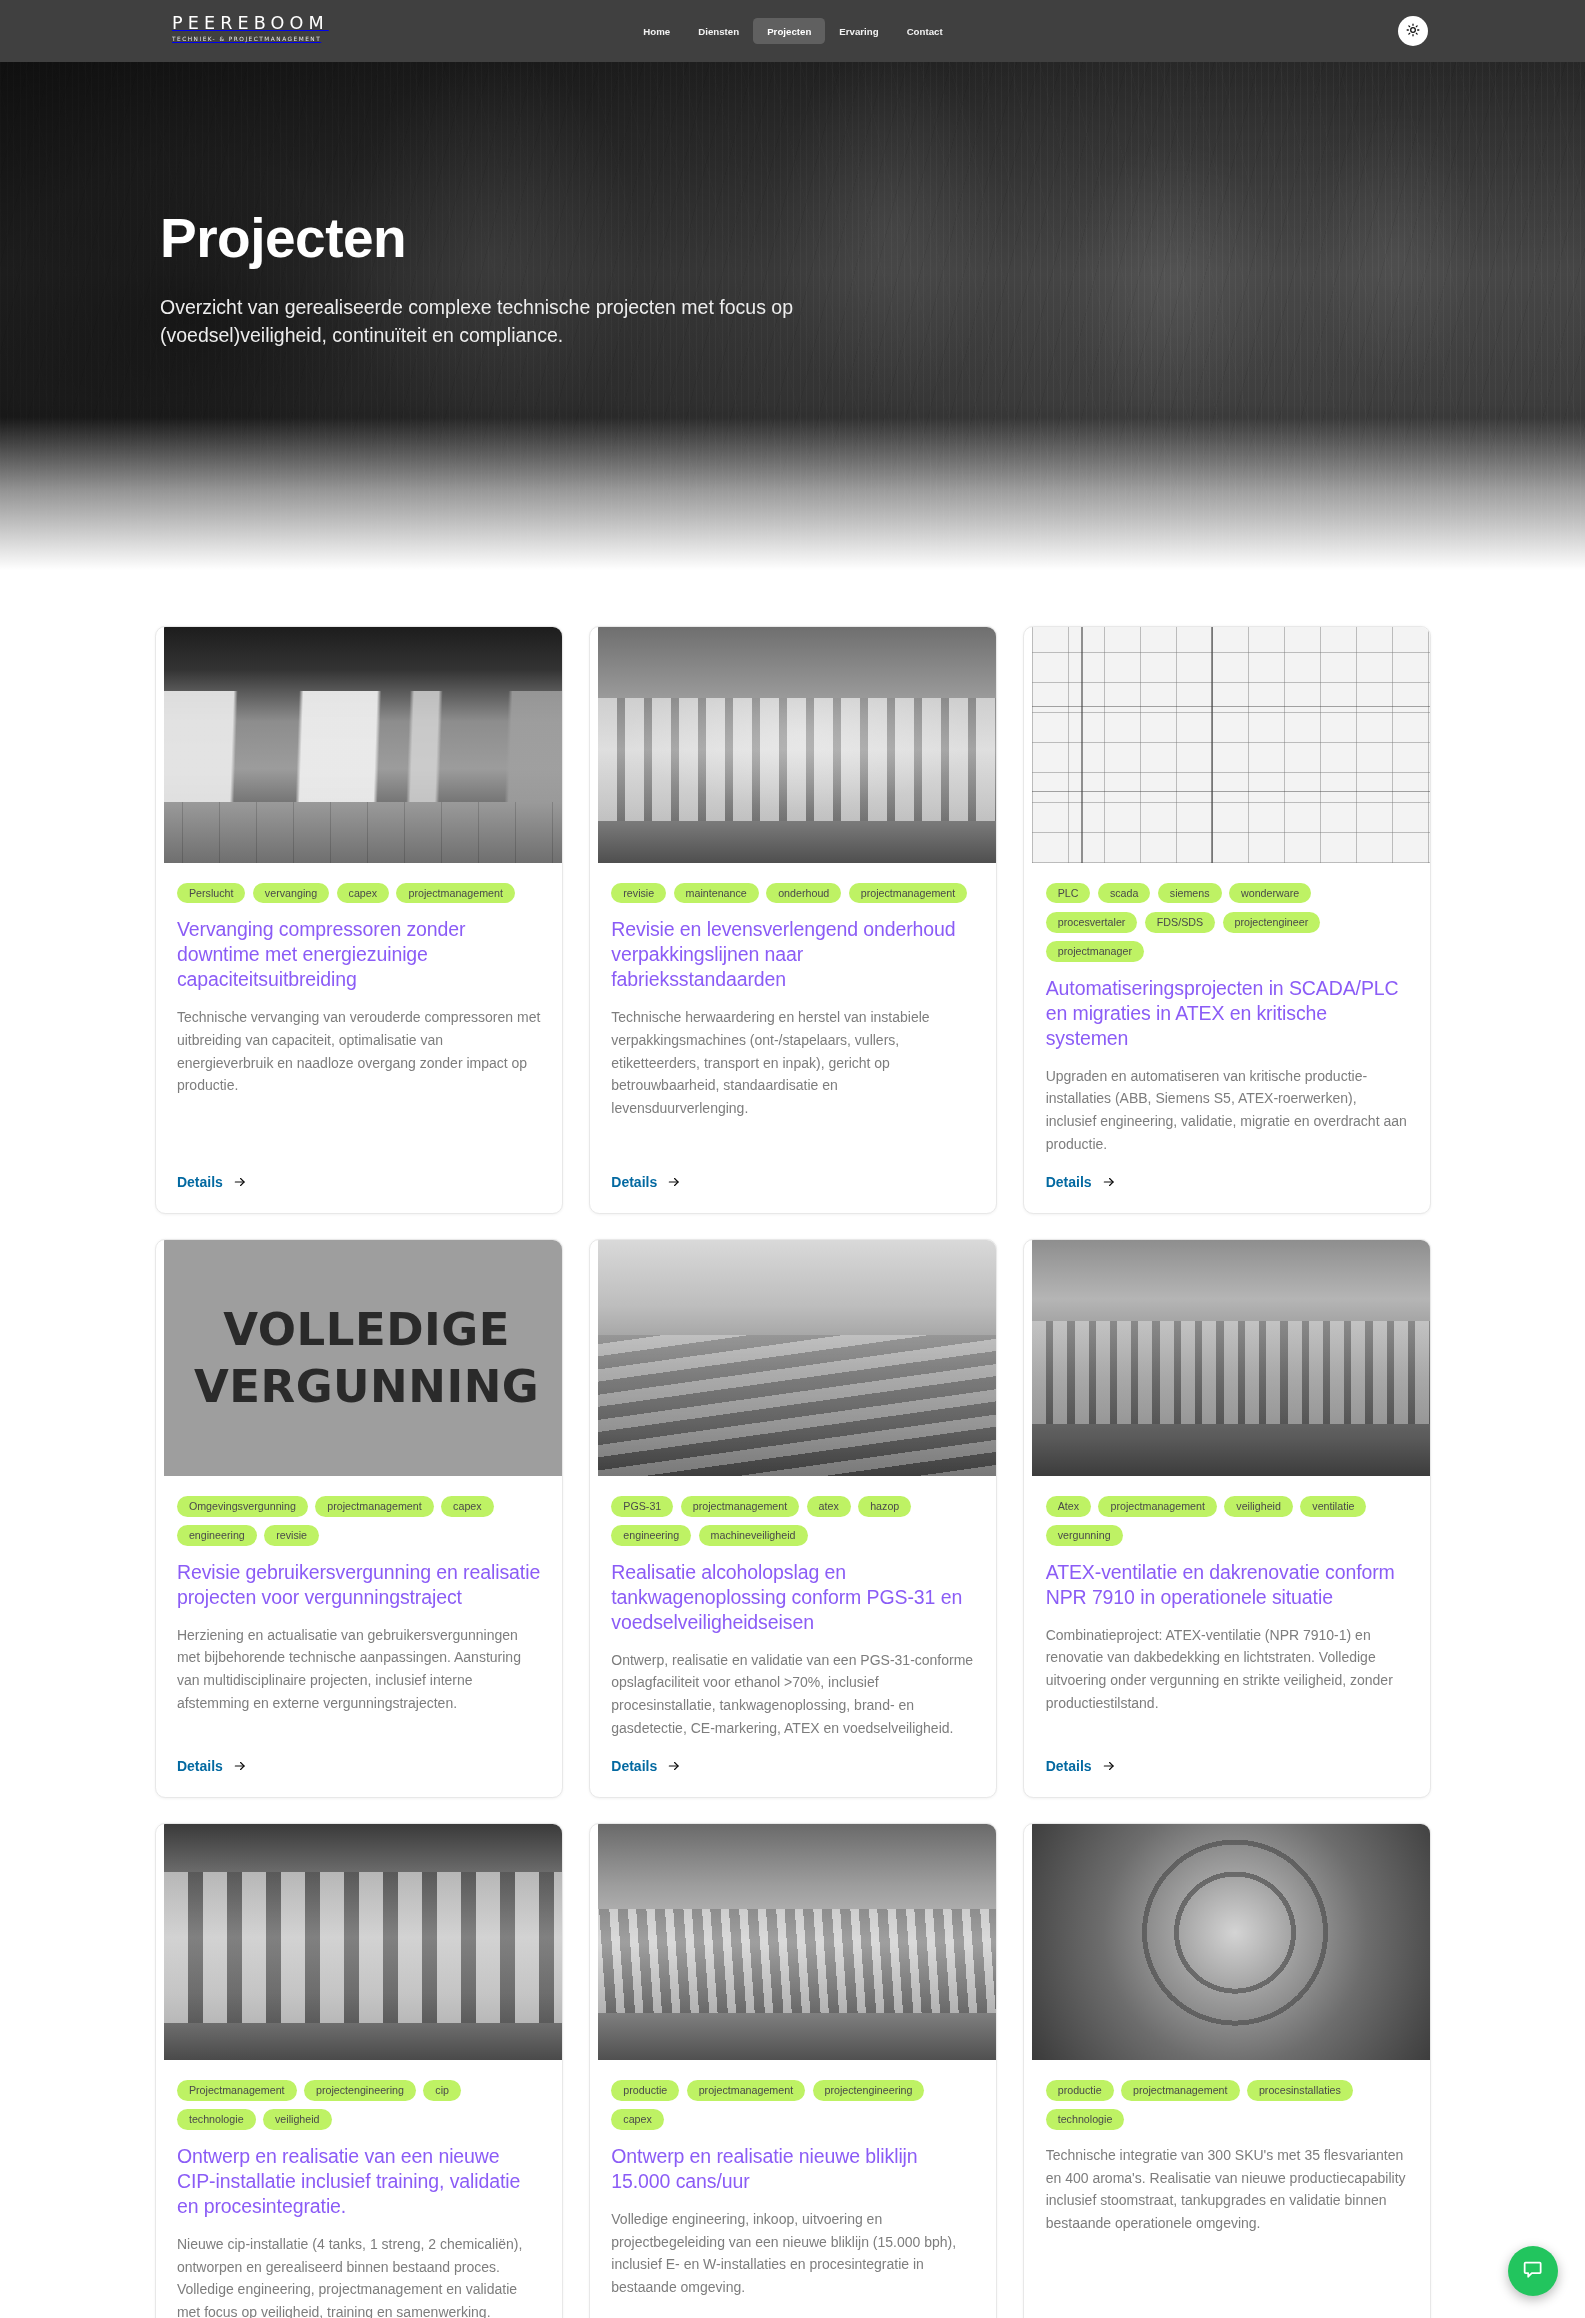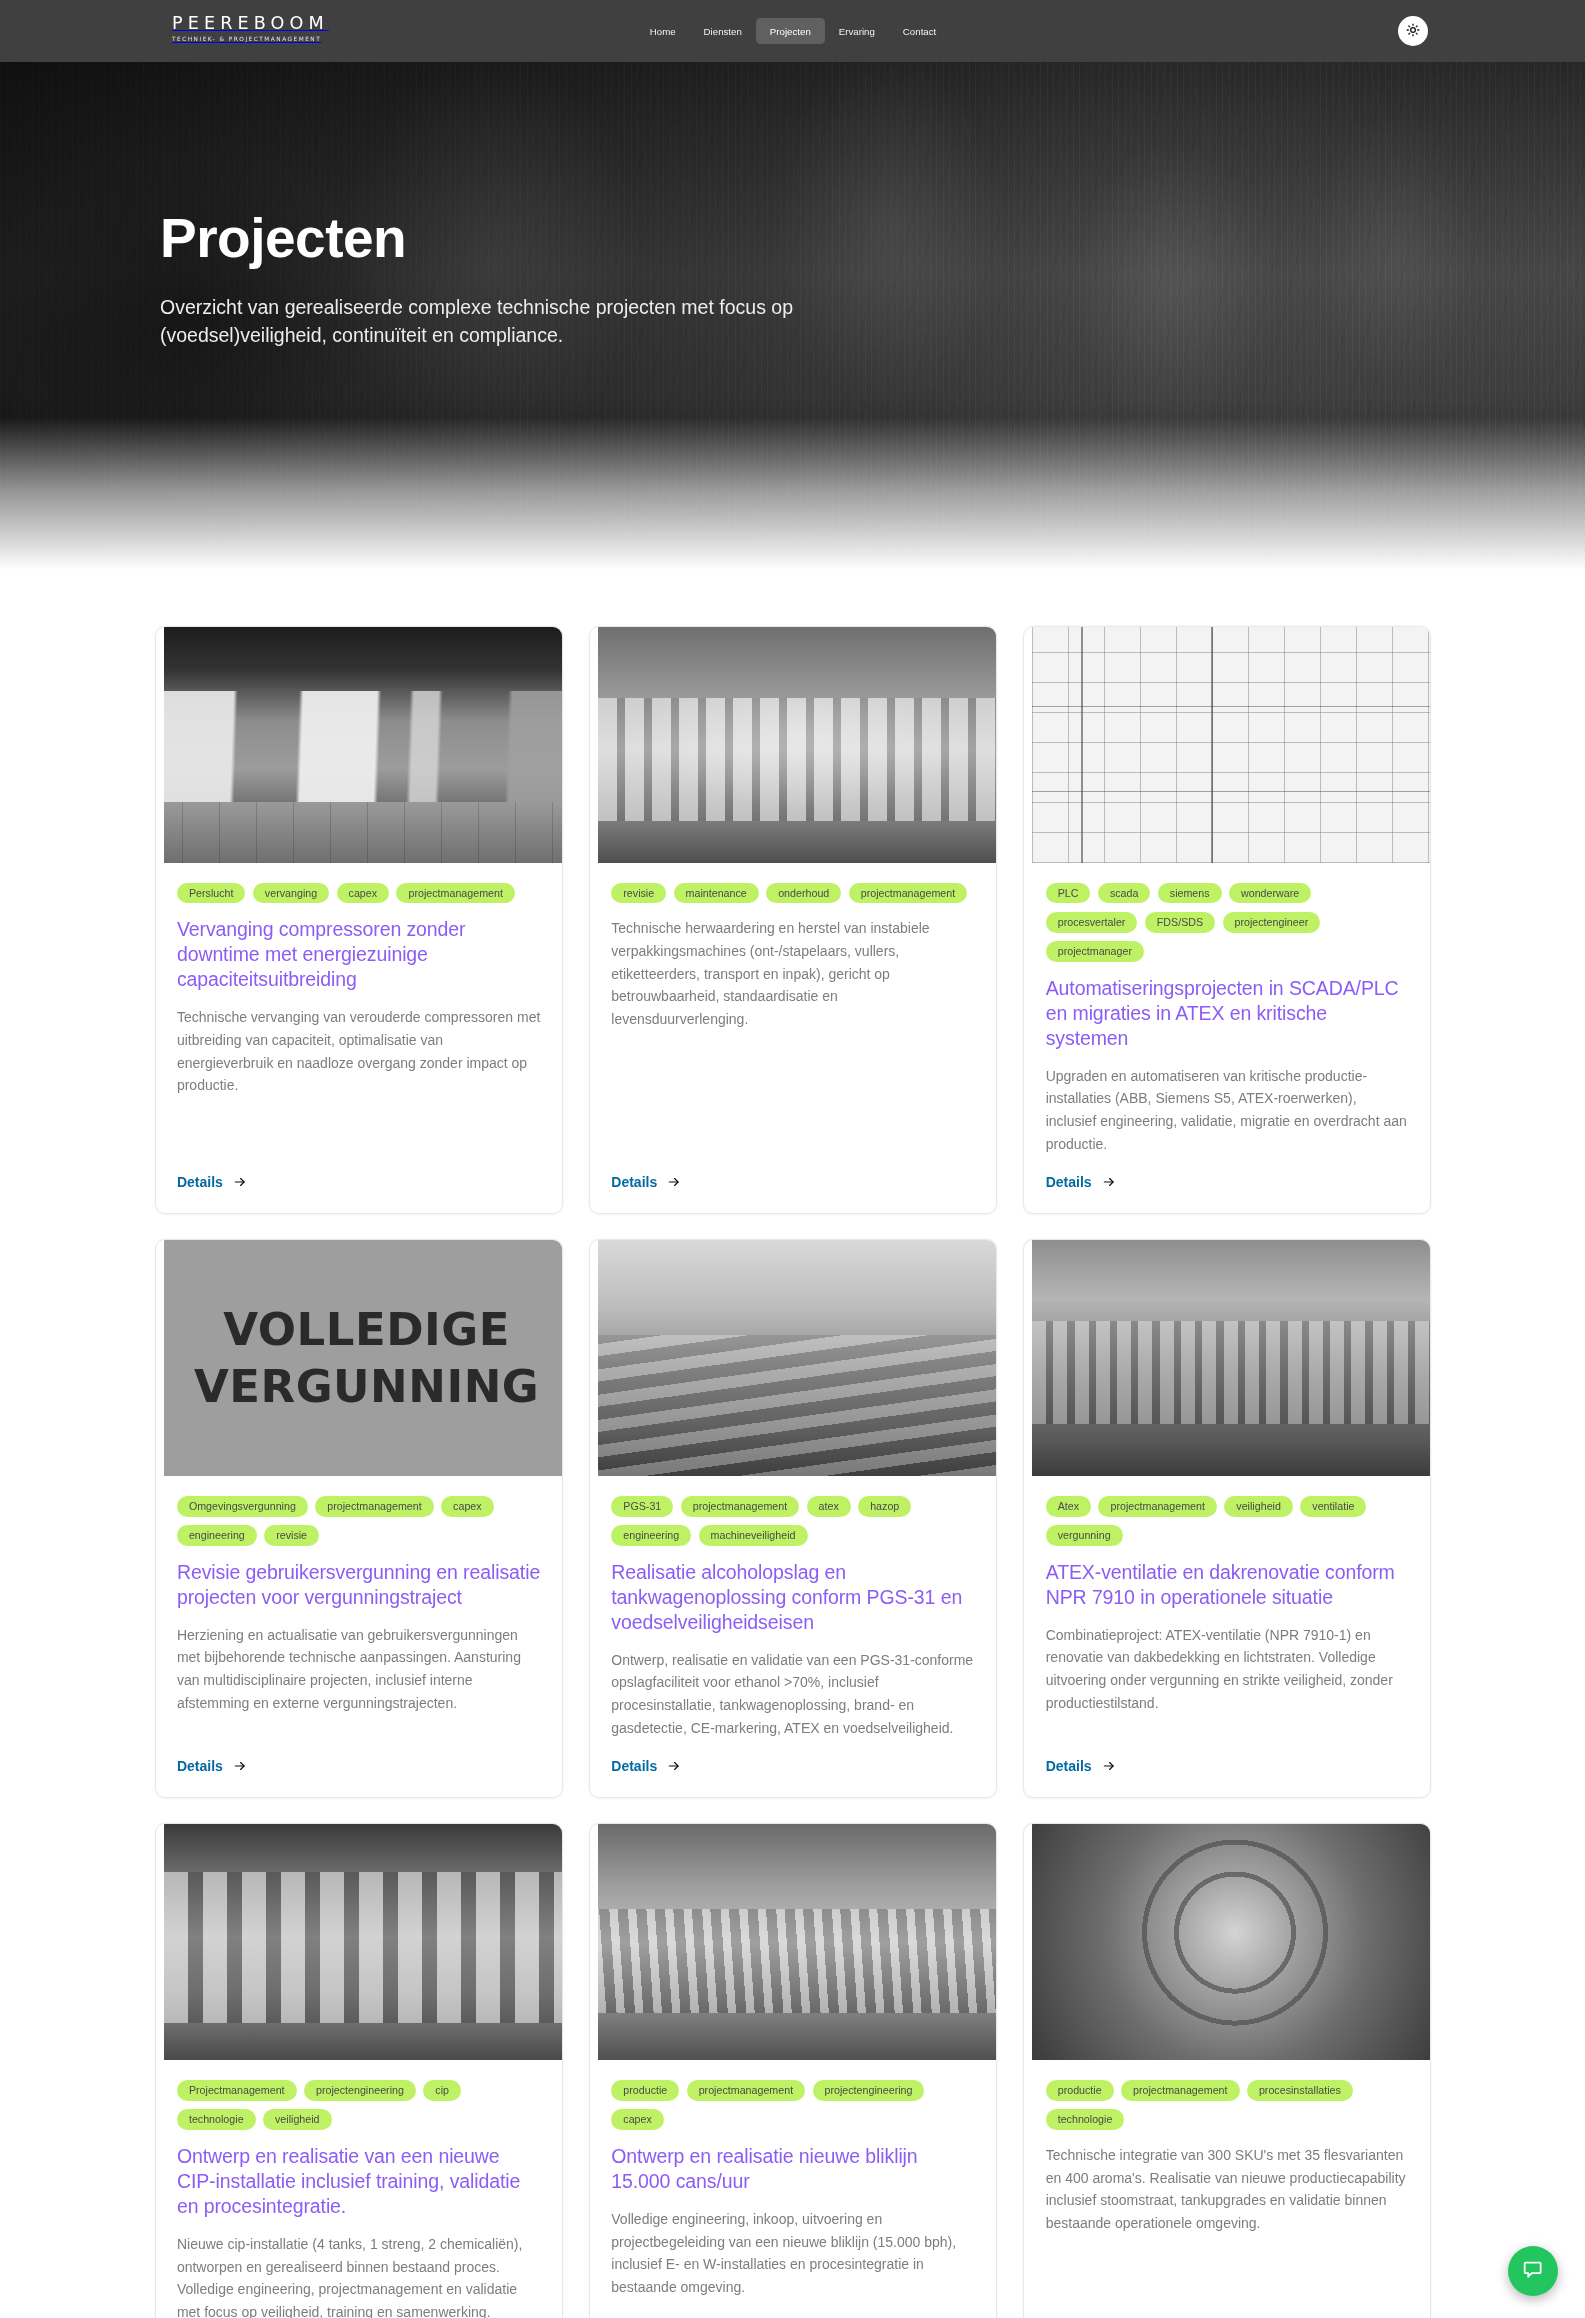--- a/index.html
+++ b/index.html
@@ -52,20 +52,21 @@
     font-family: "DejaVu Sans", sans-serif;
     line-height: 1;
   }
   .main-nav {
     position: absolute;
     left: 0; right: 0;
     display: flex;
     justify-content: center;
     gap: 0px;
     align-items: center;
+    font-weight: bold;
   }
   .nav-link {
     font-size: 9.7px;
     color: #f2f2f2;
     padding: 7.4px 14px;
     border-radius: 4.6px;
     text-decoration: none;
     white-space: nowrap;
     cursor: pointer;
   }
@@ -433,20 +434,21 @@
         <div class="card-media">
           <div class="ph ph-warehouse"></div>
         </div>
         <div class="card-body">
           <div class="tags">
             <span class="tag">revisie</span>
             <span class="tag">maintenance</span>
             <span class="tag">onderhoud</span>
             <span class="tag">projectmanagement</span>
           </div>
+          <h2 class="card-title">Revisie en levensverlengend onderhoud verpakkingslijnen naar fabrieksstandaarden</h2>
           <p class="card-desc">Technische herwaardering en herstel van instabiele verpakkingsmachines (ont-/stapelaars, vullers, etiketteerders, transport en inpak), gericht op betrouwbaarheid, standaardisatie en levensduurverlenging.</p>
           <a class="details-link" href="#">
             <span>Details</span>
             <span class="arrow-icon">
               <svg width="14" height="14" viewBox="0 0 24 24" fill="none" stroke="#0c0c0c" stroke-width="2" stroke-linecap="round" stroke-linejoin="round">
                 <path d="M4 12h15"></path>
                 <path d="M13 6l6 6-6 6"></path>
               </svg>
             </span>
           </a>

